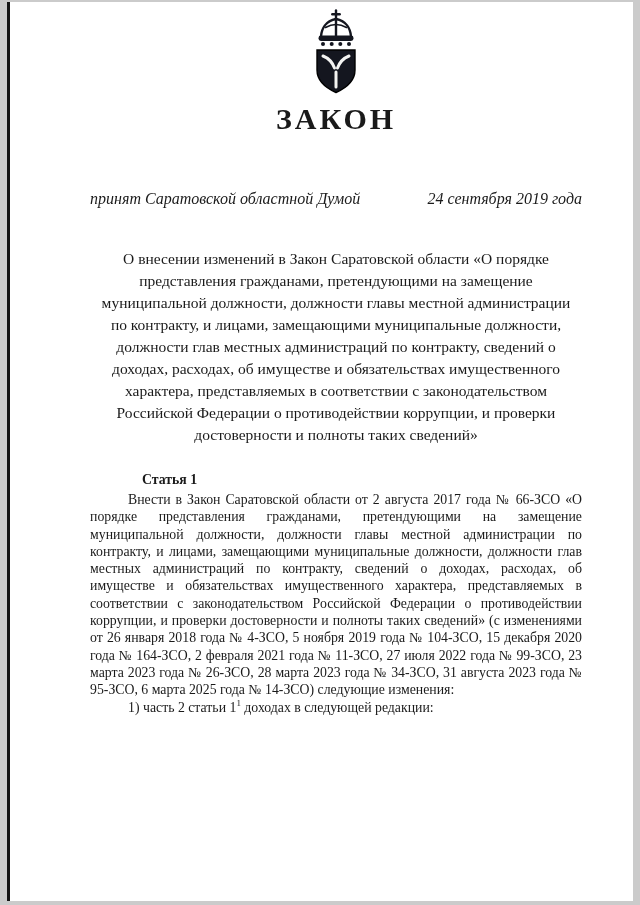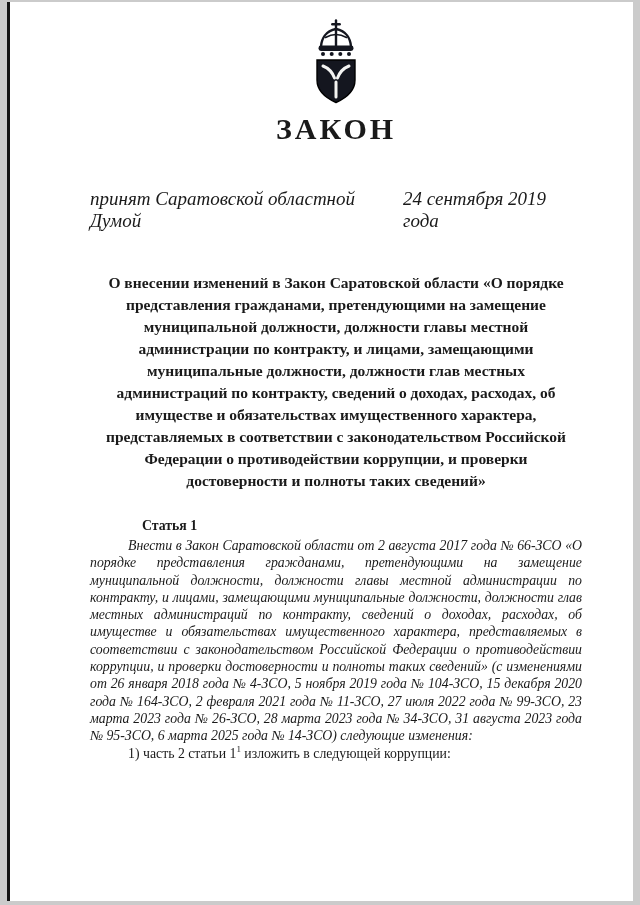--- a/index.html
+++ b/index.html
@@ -19,21 +19,21 @@
     position:relative;
     width:640px;height:905px;
     background:var(--scan-edge,#cbcbcb);
     overflow:hidden;
   }
   .page{
     position:absolute;
     left:7px;top:2px;right:7px;bottom:4px;
     background:var(--paper,#fff);
     border-left:3px solid #141414;
-    padding:12px 51px 10px 80px;
+    padding:2px 51px 10px 80px;
     overflow:hidden;
   }
   .emblem{
     width:54px;height:86px;
     margin:4px auto 8px auto;
     display:flex;align-items:center;justify-content:center;
   }
   .doc-type{
     text-align:center;
     font-size:30px;
@@ -46,44 +46,43 @@
     font-size:15px;
     font-weight:bold;
     letter-spacing:2px;
     margin-top:6px;
   }
   .adoption-row{
     display:flex;
     justify-content:space-between;
     align-items:flex-start;
     font-style:italic;
-    font-size:19px;
-    margin-top:42px;
+    font-size:16px;
+    margin-top:54px;
   }
   .law-title{
     margin:40px auto 9px auto;
     max-width:486px;
     text-align:center;
-    font-weight:bold;
+    font-weight:normal;
     font-size:15.5px;
     line-height:22px;
   }
   .article-heading{
     margin-top:26px;
     margin-left:52px;
     font-weight:bold;
     font-size:13.8px;
   }
   .body-par{
     margin-top:3px;
     font-size:13.8px;
     line-height:17.3px;
     text-align:justify;
     text-indent:38px;
-    font-style:italic;
   }
   .item-par{
     font-size:13.8px;
     line-height:17.3px;
     text-indent:38px;
   }
   .item-par sup{
     font-size:9px;
     line-height:0;
     vertical-align:super;
@@ -127,17 +126,17 @@
     <div class="adoption-row">
       <span>принят Саратовской областной Думой</span>
       <span>24 сентября 2019 года</span>
     </div>
 
     <div class="law-title">О внесении изменений в Закон Саратовской области «О порядке представления гражданами, претендующими на замещение муниципальной должности, должности главы местной администрации по контракту, и лицами, замещающими муниципальные должности, должности глав местных администраций по контракту, сведений о доходах, расходах, об имуществе и обязательствах имущественного характера, представляемых в соответствии с законодательством Российской Федерации о противодействии коррупции, и проверки достоверности и полноты таких сведений»</div>
 
     <div class="article">
       <div class="article-heading">Статья 1</div>
       <p class="body-par">Внести в Закон Саратовской области от 2 августа 2017 года № 66-ЗСО «О порядке представления гражданами, претендующими на замещение муниципальной должности, должности главы местной администрации по контракту, и лицами, замещающими муниципальные должности, должности глав местных администраций по контракту, сведений о доходах, расходах, об имуществе и обязательствах имущественного характера, представляемых в соответствии с законодательством Российской Федерации о противодействии коррупции, и проверки достоверности и полноты таких сведений» (с изменениями от 26 января 2018 года № 4-ЗСО, 5 ноября 2019 года № 104-ЗСО, 15 декабря 2020 года № 164-ЗСО, 2 февраля 2021 года № 11-ЗСО, 27 июля 2022 года № 99-ЗСО, 23 марта 2023 года № 26-ЗСО, 28 марта 2023 года № 34-ЗСО, 31 августа 2023 года № 95-ЗСО, 6 марта 2025 года № 14-ЗСО) следующие изменения:</p>
-      <p class="item-par"><span>1) часть 2 статьи 1</span><sup>1</sup><span> изложить в следующей коррупции:</span></p>
+      <p class="item-par"><span>1) часть 2 статьи 1</span><sup>1</sup><span> доходах в следующей редакции:</span></p>
     </div>
 
   </div>
 </div>
 
 </body></html>

